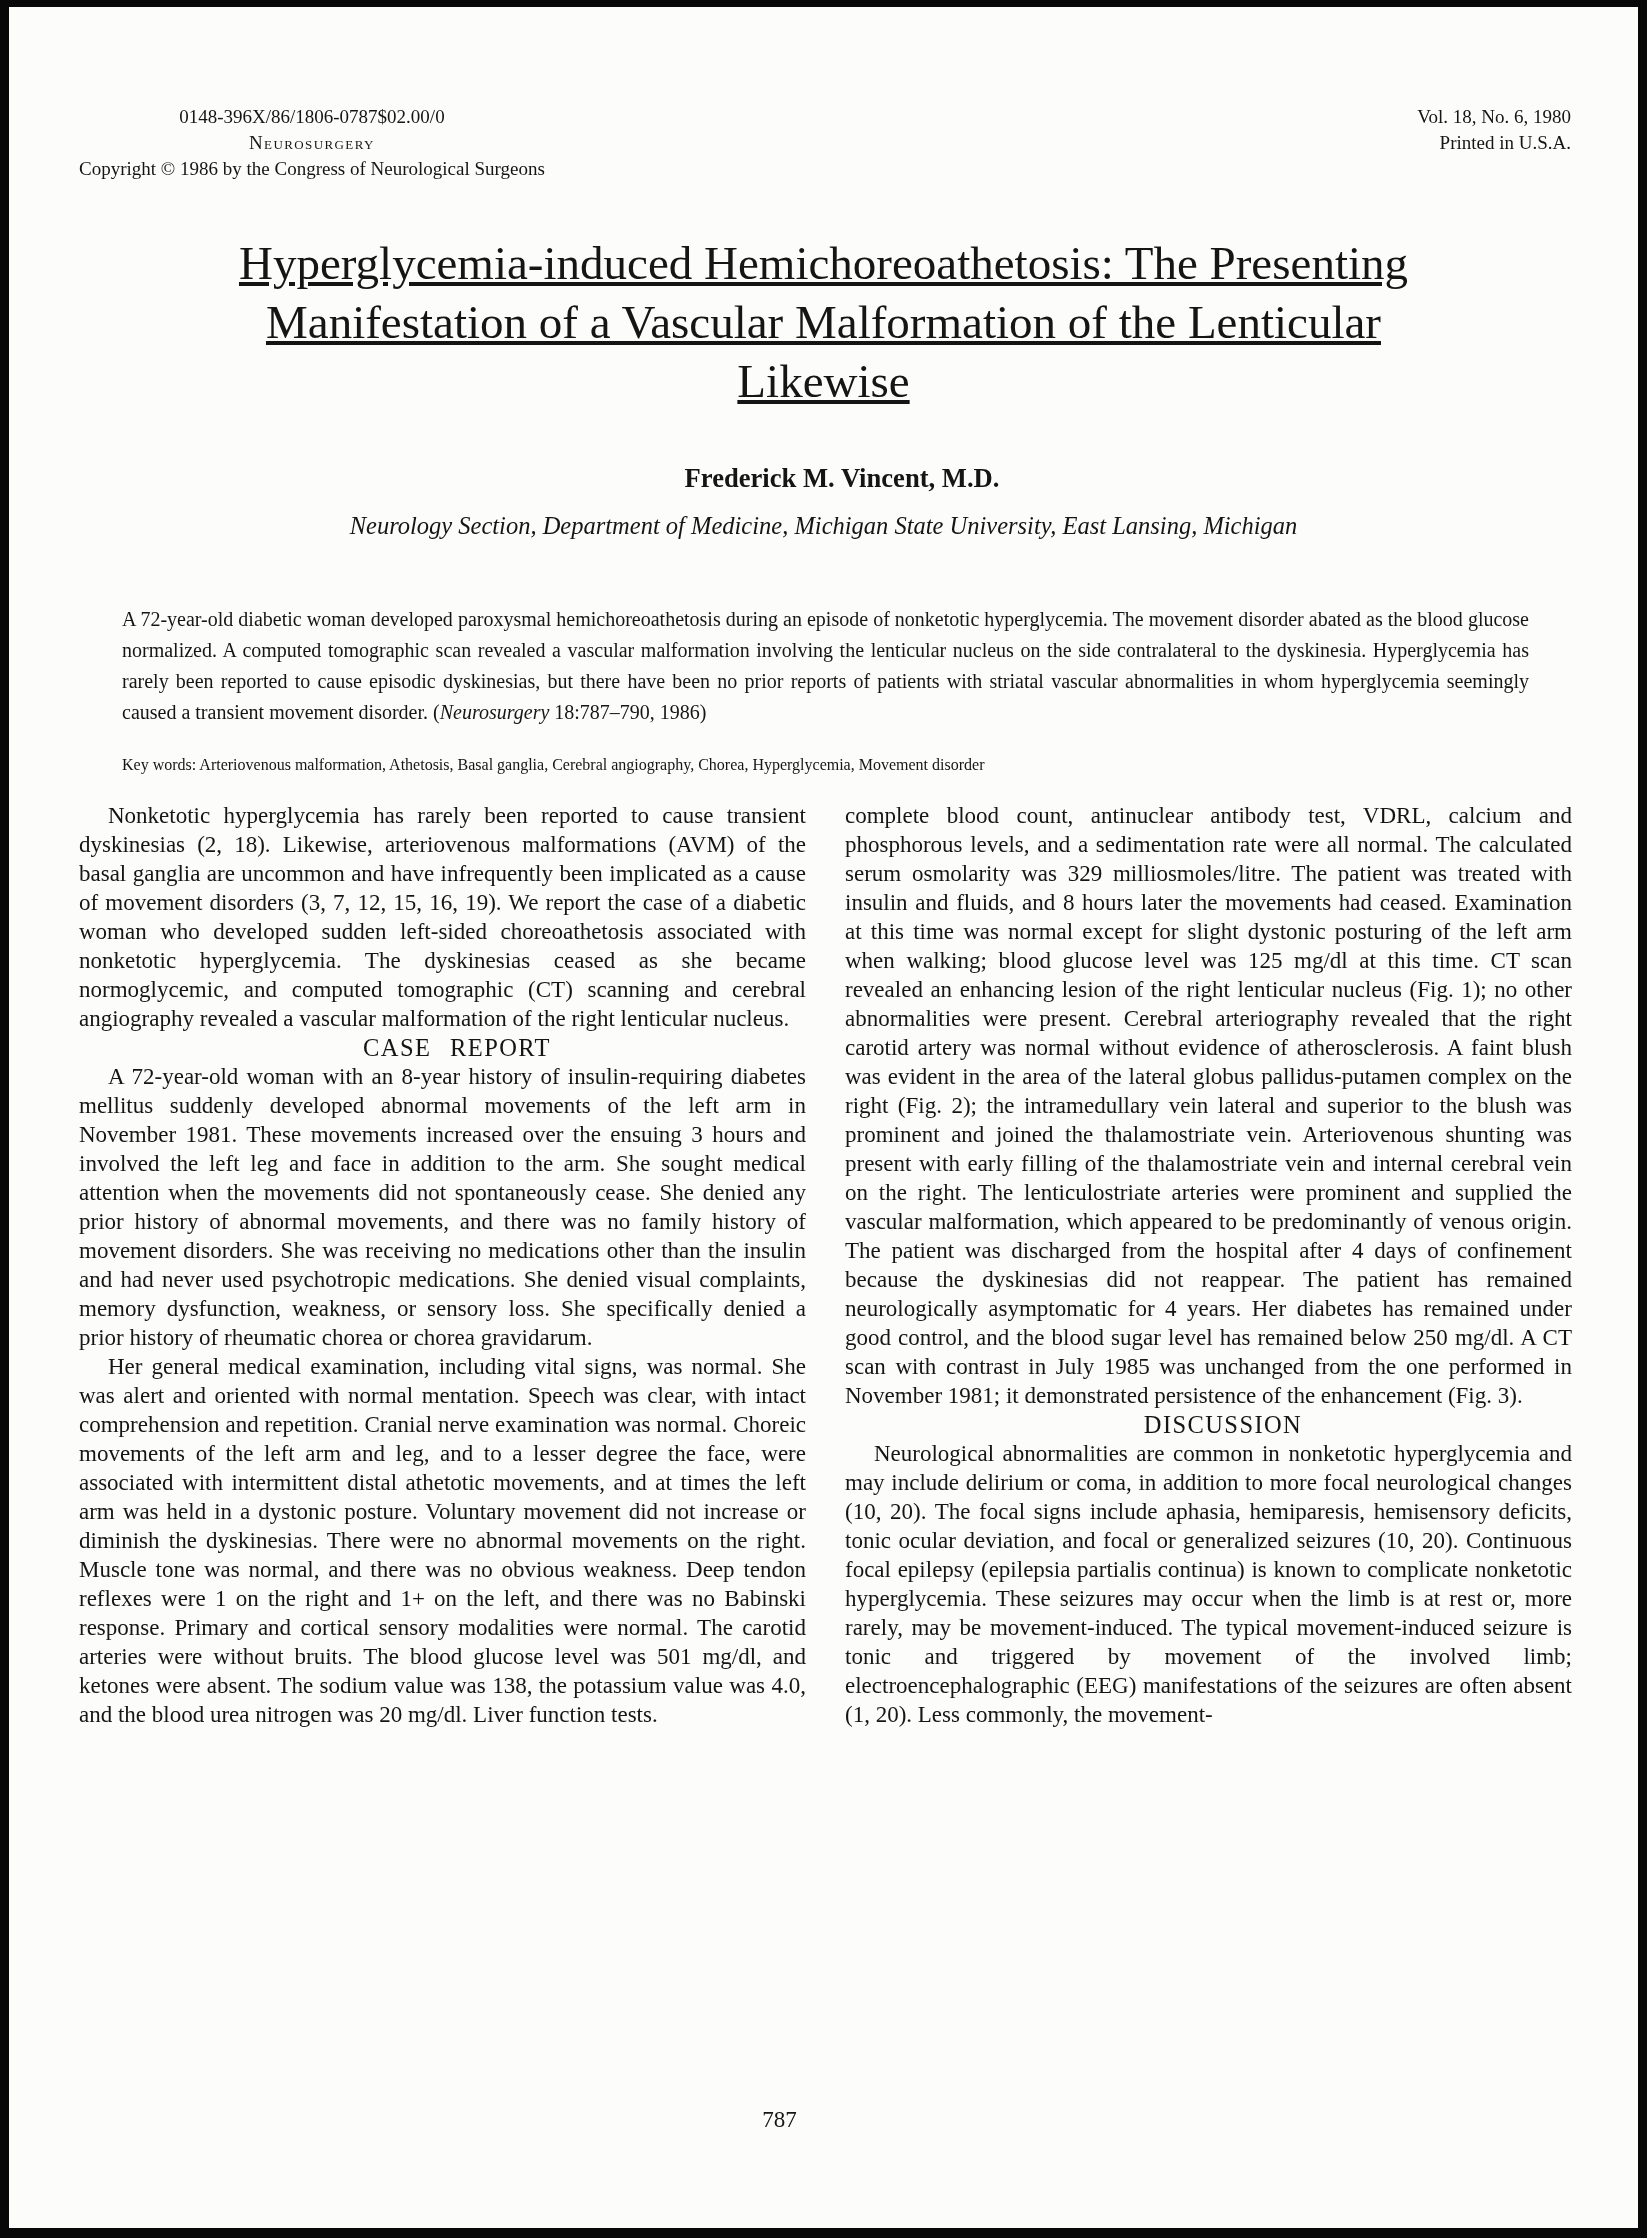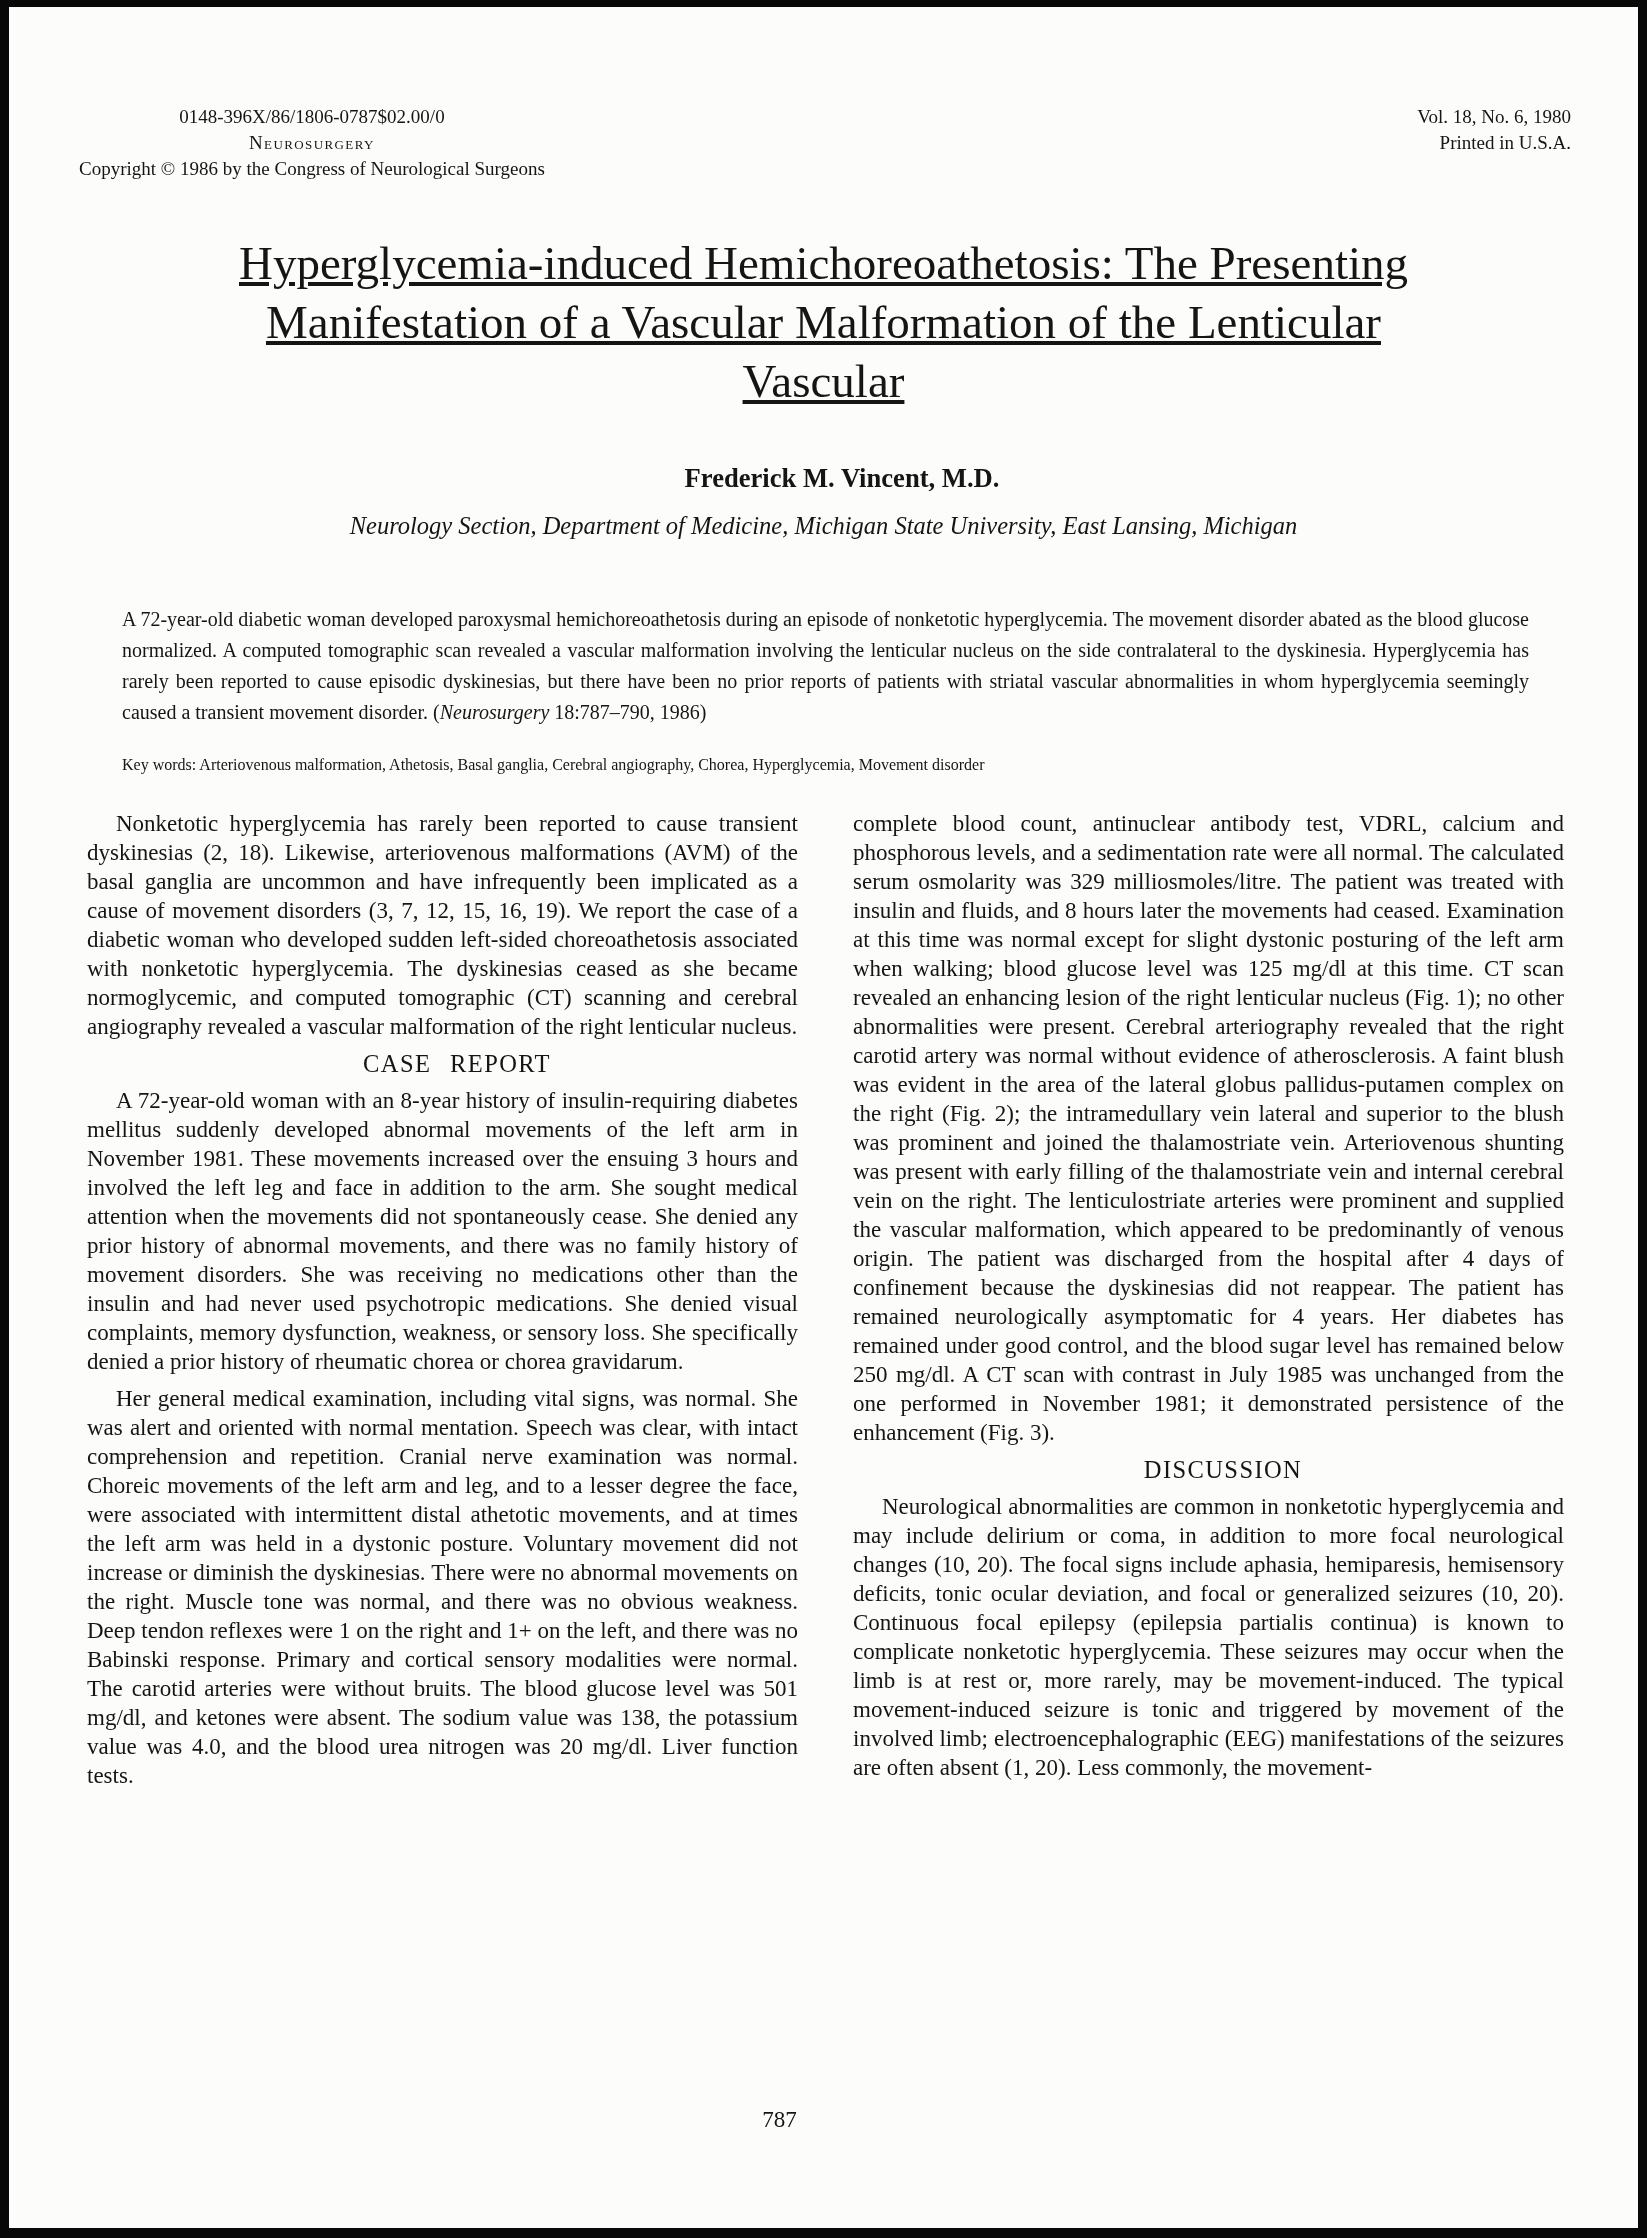--- a/index.html
+++ b/index.html
@@ -73,21 +73,21 @@
     margin: 21px 66px 0 70px;
   }
   .col {
     flex: 1 1 0;
     min-width: 0;
     font-size: 23px;
     line-height: 29px;
     text-align: justify;
   }
   .col p {
-    margin: 8px;
+    margin: 0;
     text-indent: 29px;
   }
   .col p.no-indent { text-indent: 0; }
   .col-heading {
     margin: 31px 0 28px 0;
     text-align: center;
     font-size: 24.5px;
     font-weight: 400;
     letter-spacing: 1.4px;
     word-spacing: 11.2px;
@@ -115,21 +115,21 @@
     </div>
     <div class="header-right">
       <div>Vol. 18, No. 6, 1980</div>
       <div>Printed in U.S.A.</div>
     </div>
   </div>
 
   <h1 class="title">
     <span class="title-line">Hyperglycemia-induced Hemichoreoathetosis: The Presenting</span>
     <span class="title-line">Manifestation of a Vascular Malformation of the Lenticular</span>
-    <span class="title-line">Vascular</span>
+    <span class="title-line">Likewise</span>
   </h1>
 
   <div class="author">Frederick M. Vincent, M.D.</div>
   <div class="affiliation">Neurology Section, Department of Medicine, Michigan State University, East Lansing, Michigan</div>
 
   <p class="abstract"><span>A 72-year-old diabetic woman developed paroxysmal hemichoreoathetosis during an episode of nonketotic hyperglycemia. The movement disorder abated as the blood glucose normalized. A computed tomographic scan revealed a vascular malformation involving the lenticular nucleus on the side contralateral to the dyskinesia. Hyperglycemia has rarely been reported to cause episodic dyskinesias, but there have been no prior reports of patients with striatal vascular abnormalities in whom hyperglycemia seemingly caused a transient movement disorder. (</span><i>Neurosurgery</i><span> 18:787–790, 1986)</span></p>
 
   <p class="keywords"><span>Key words:</span> <span>Arteriovenous malformation, Athetosis, Basal ganglia, Cerebral angiography, Chorea, Hyperglycemia, Movement disorder</span></p>
 
   <div class="body-columns">

